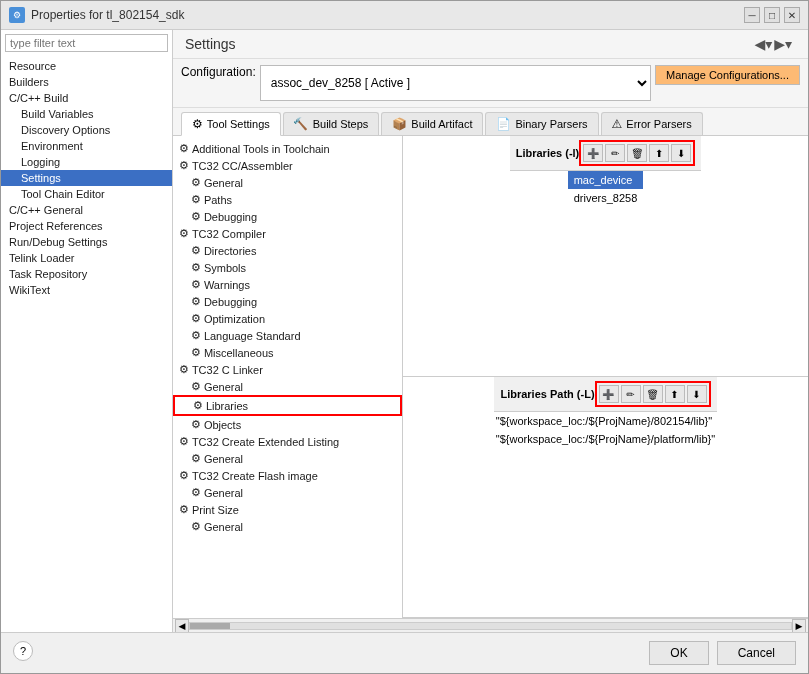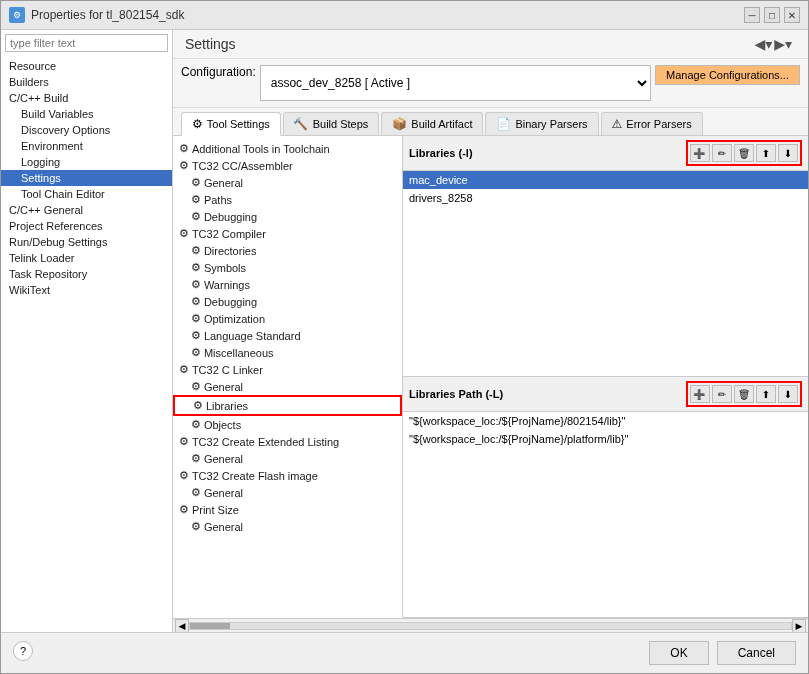--- a/index.html
+++ b/index.html
@@ -45,21 +45,21 @@
     .tree-panel { width: 230px; border-right: 1px solid #ccc; overflow-y: auto; background: white; padding: 4px 0; }
     .tree-item { padding: 2px 6px; cursor: pointer; display: flex; align-items: center; gap: 3px; font-size: 11px; color: #1a1a1a; white-space: nowrap; }
     .tree-item .tree-icon { font-size: 11px; }
     .tree-item.level0 { padding-left: 6px; }
     .tree-item.level1 { padding-left: 18px; }
     .tree-item.highlighted { border: 2px solid red; }
 
     
     .props-panel { flex: 1; display: flex; flex-direction: column; overflow: hidden; }
 
-    .prop-section { flex: 1; display: flex; flex-direction: column; border-bottom: 1px solid #ccc; min-height: 200px; }
+    .prop-section { flex: 1; display: flex; flex-direction: column; border-bottom: 1px solid #ccc; min-height: 200px; align-items: center; }
     .prop-header { display: flex; align-items: center; justify-content: space-between; padding: 4px 6px; background: #f0f0f0; border-bottom: 1px solid #ccc; }
     .prop-title { font-size: 11px; font-weight: bold; }
     .prop-actions { display: flex; gap: 2px; border: 2px solid red; padding: 2px; }
     .prop-btn { width: 20px; height: 18px; border: 1px solid #bbb; background: #e8e8e8; cursor: pointer; font-size: 10px; display: flex; align-items: center; justify-content: center; }
 
     .prop-list { flex: 1; background: white; overflow-y: auto; }
     .prop-list-item { padding: 3px 6px; font-size: 11px; cursor: pointer; }
     .prop-list-item.selected { background: #3b6fc4; color: white; }
 
     .bottom-scrollbar { height: 14px; background: #f0f0f0; border-top: 1px solid #ccc; display: flex; align-items: center; justify-content: space-between; padding: 0 2px; }

